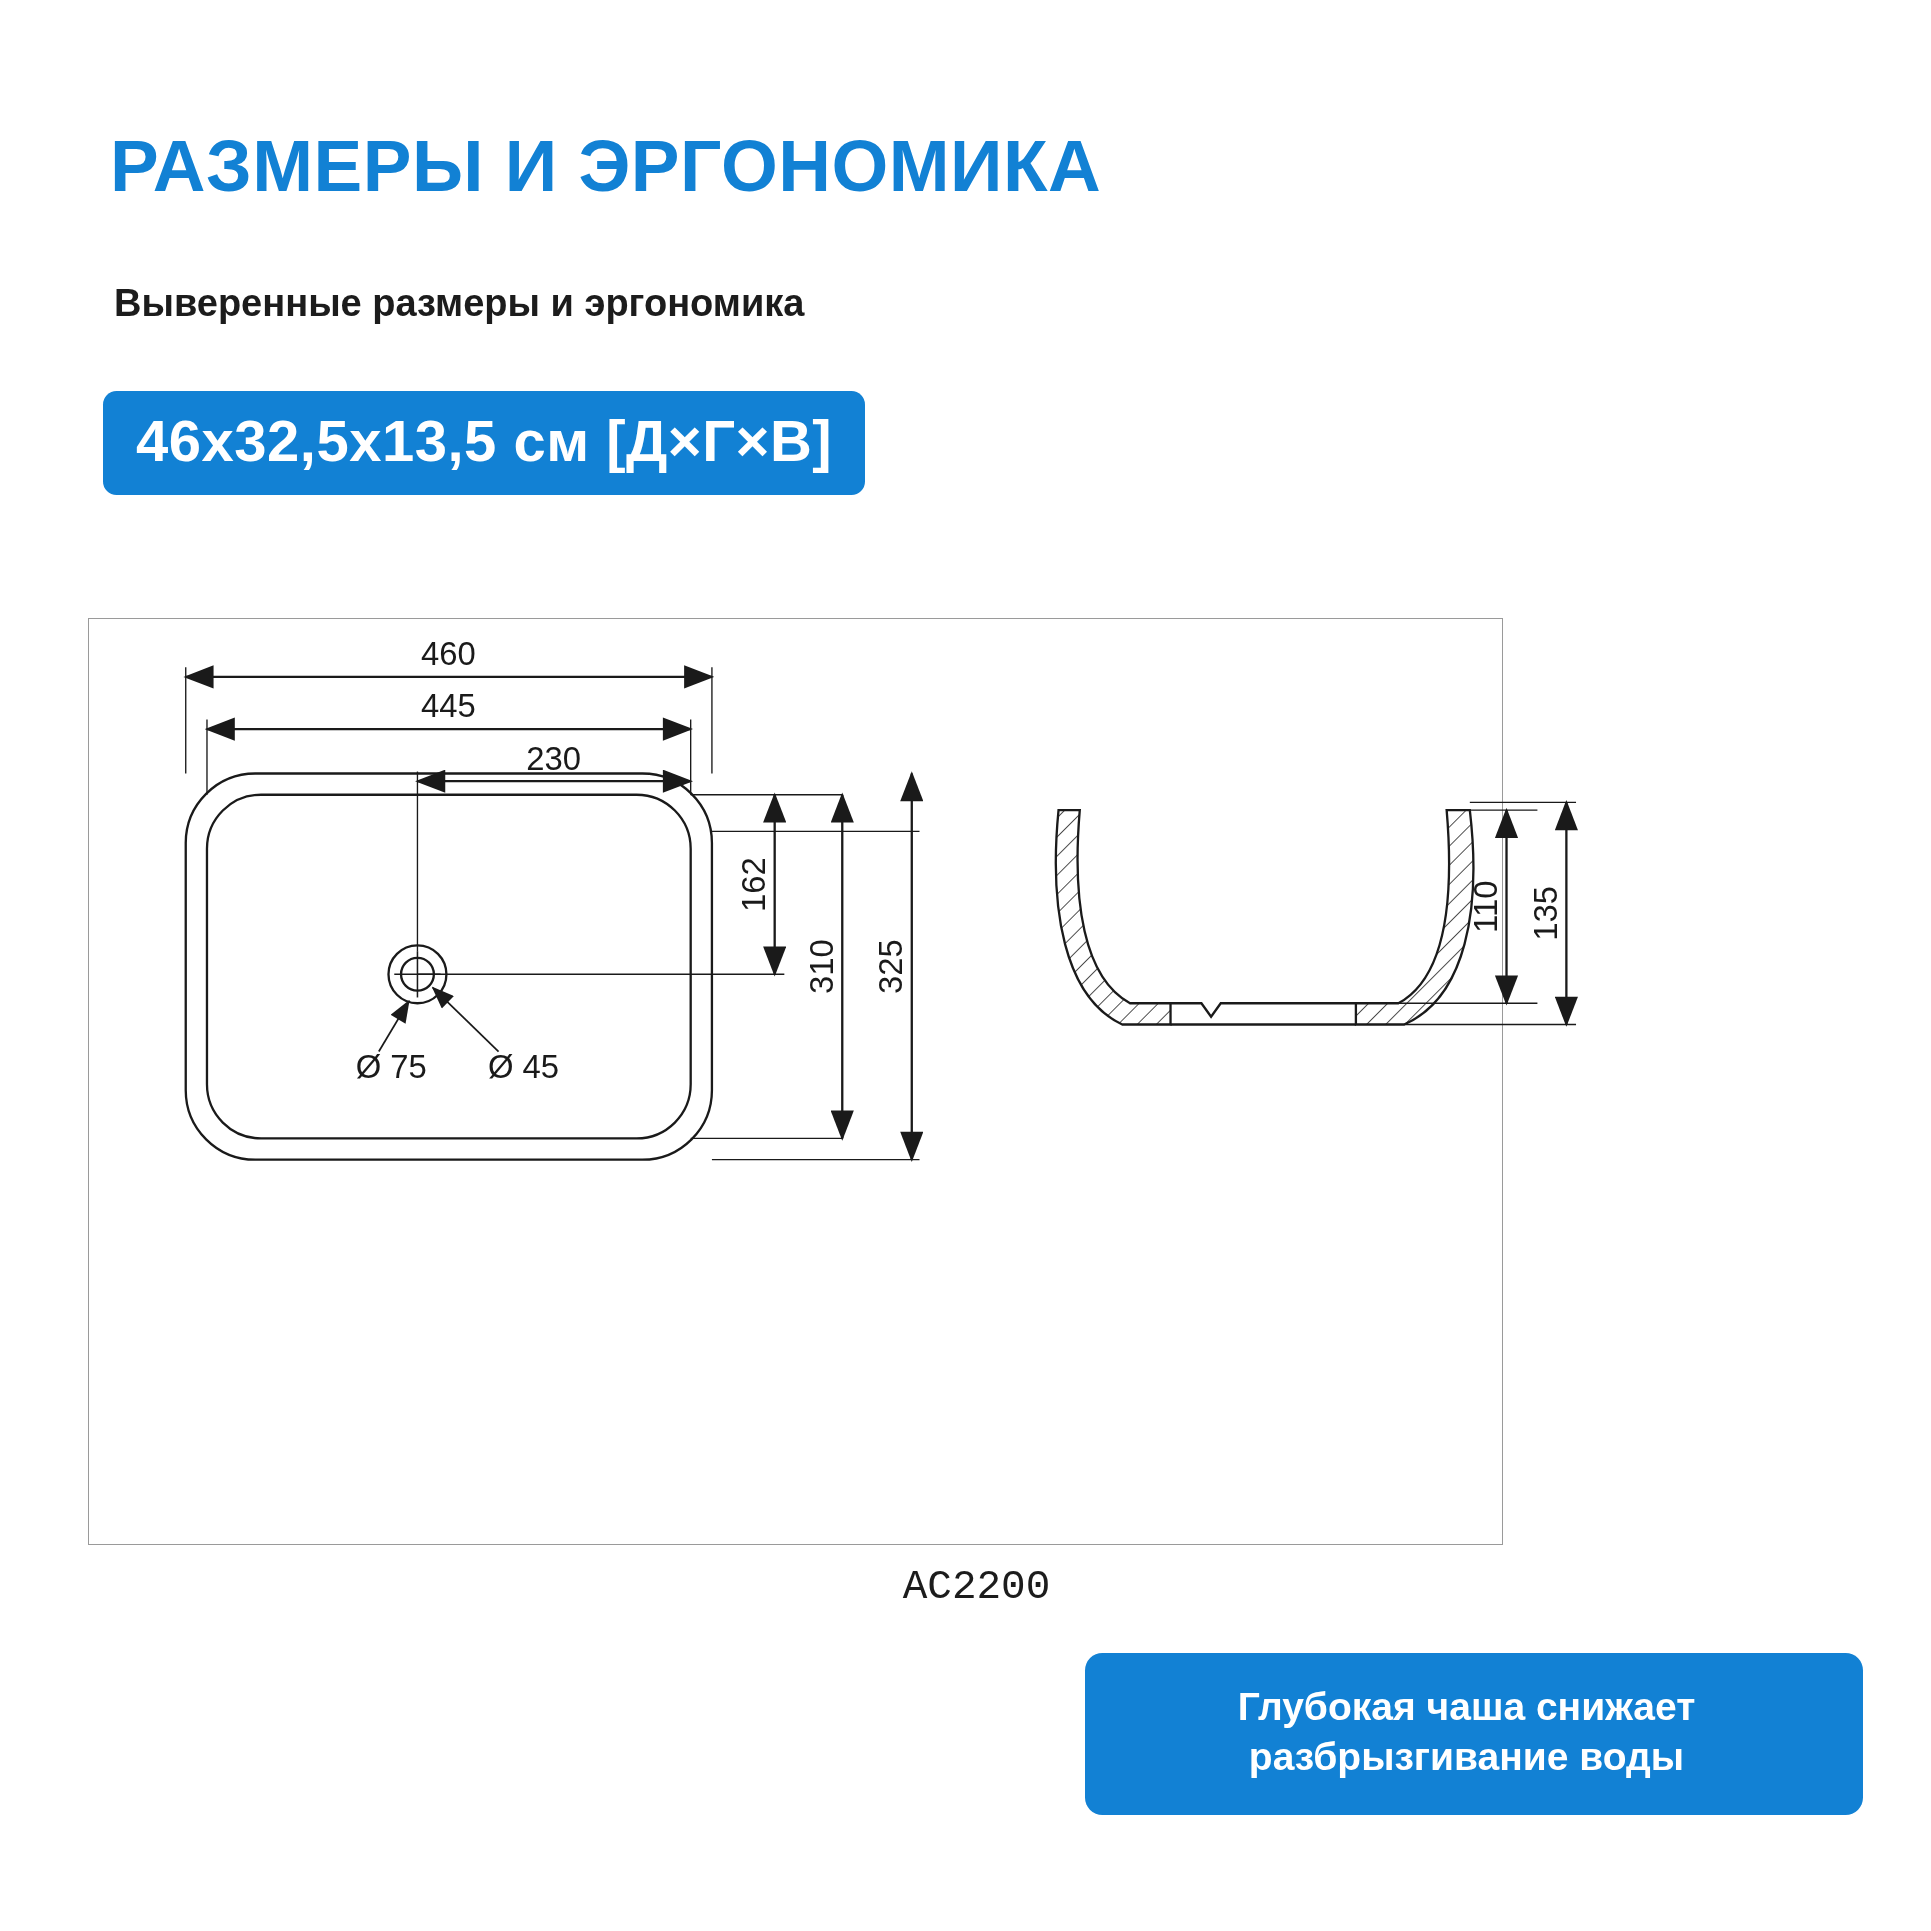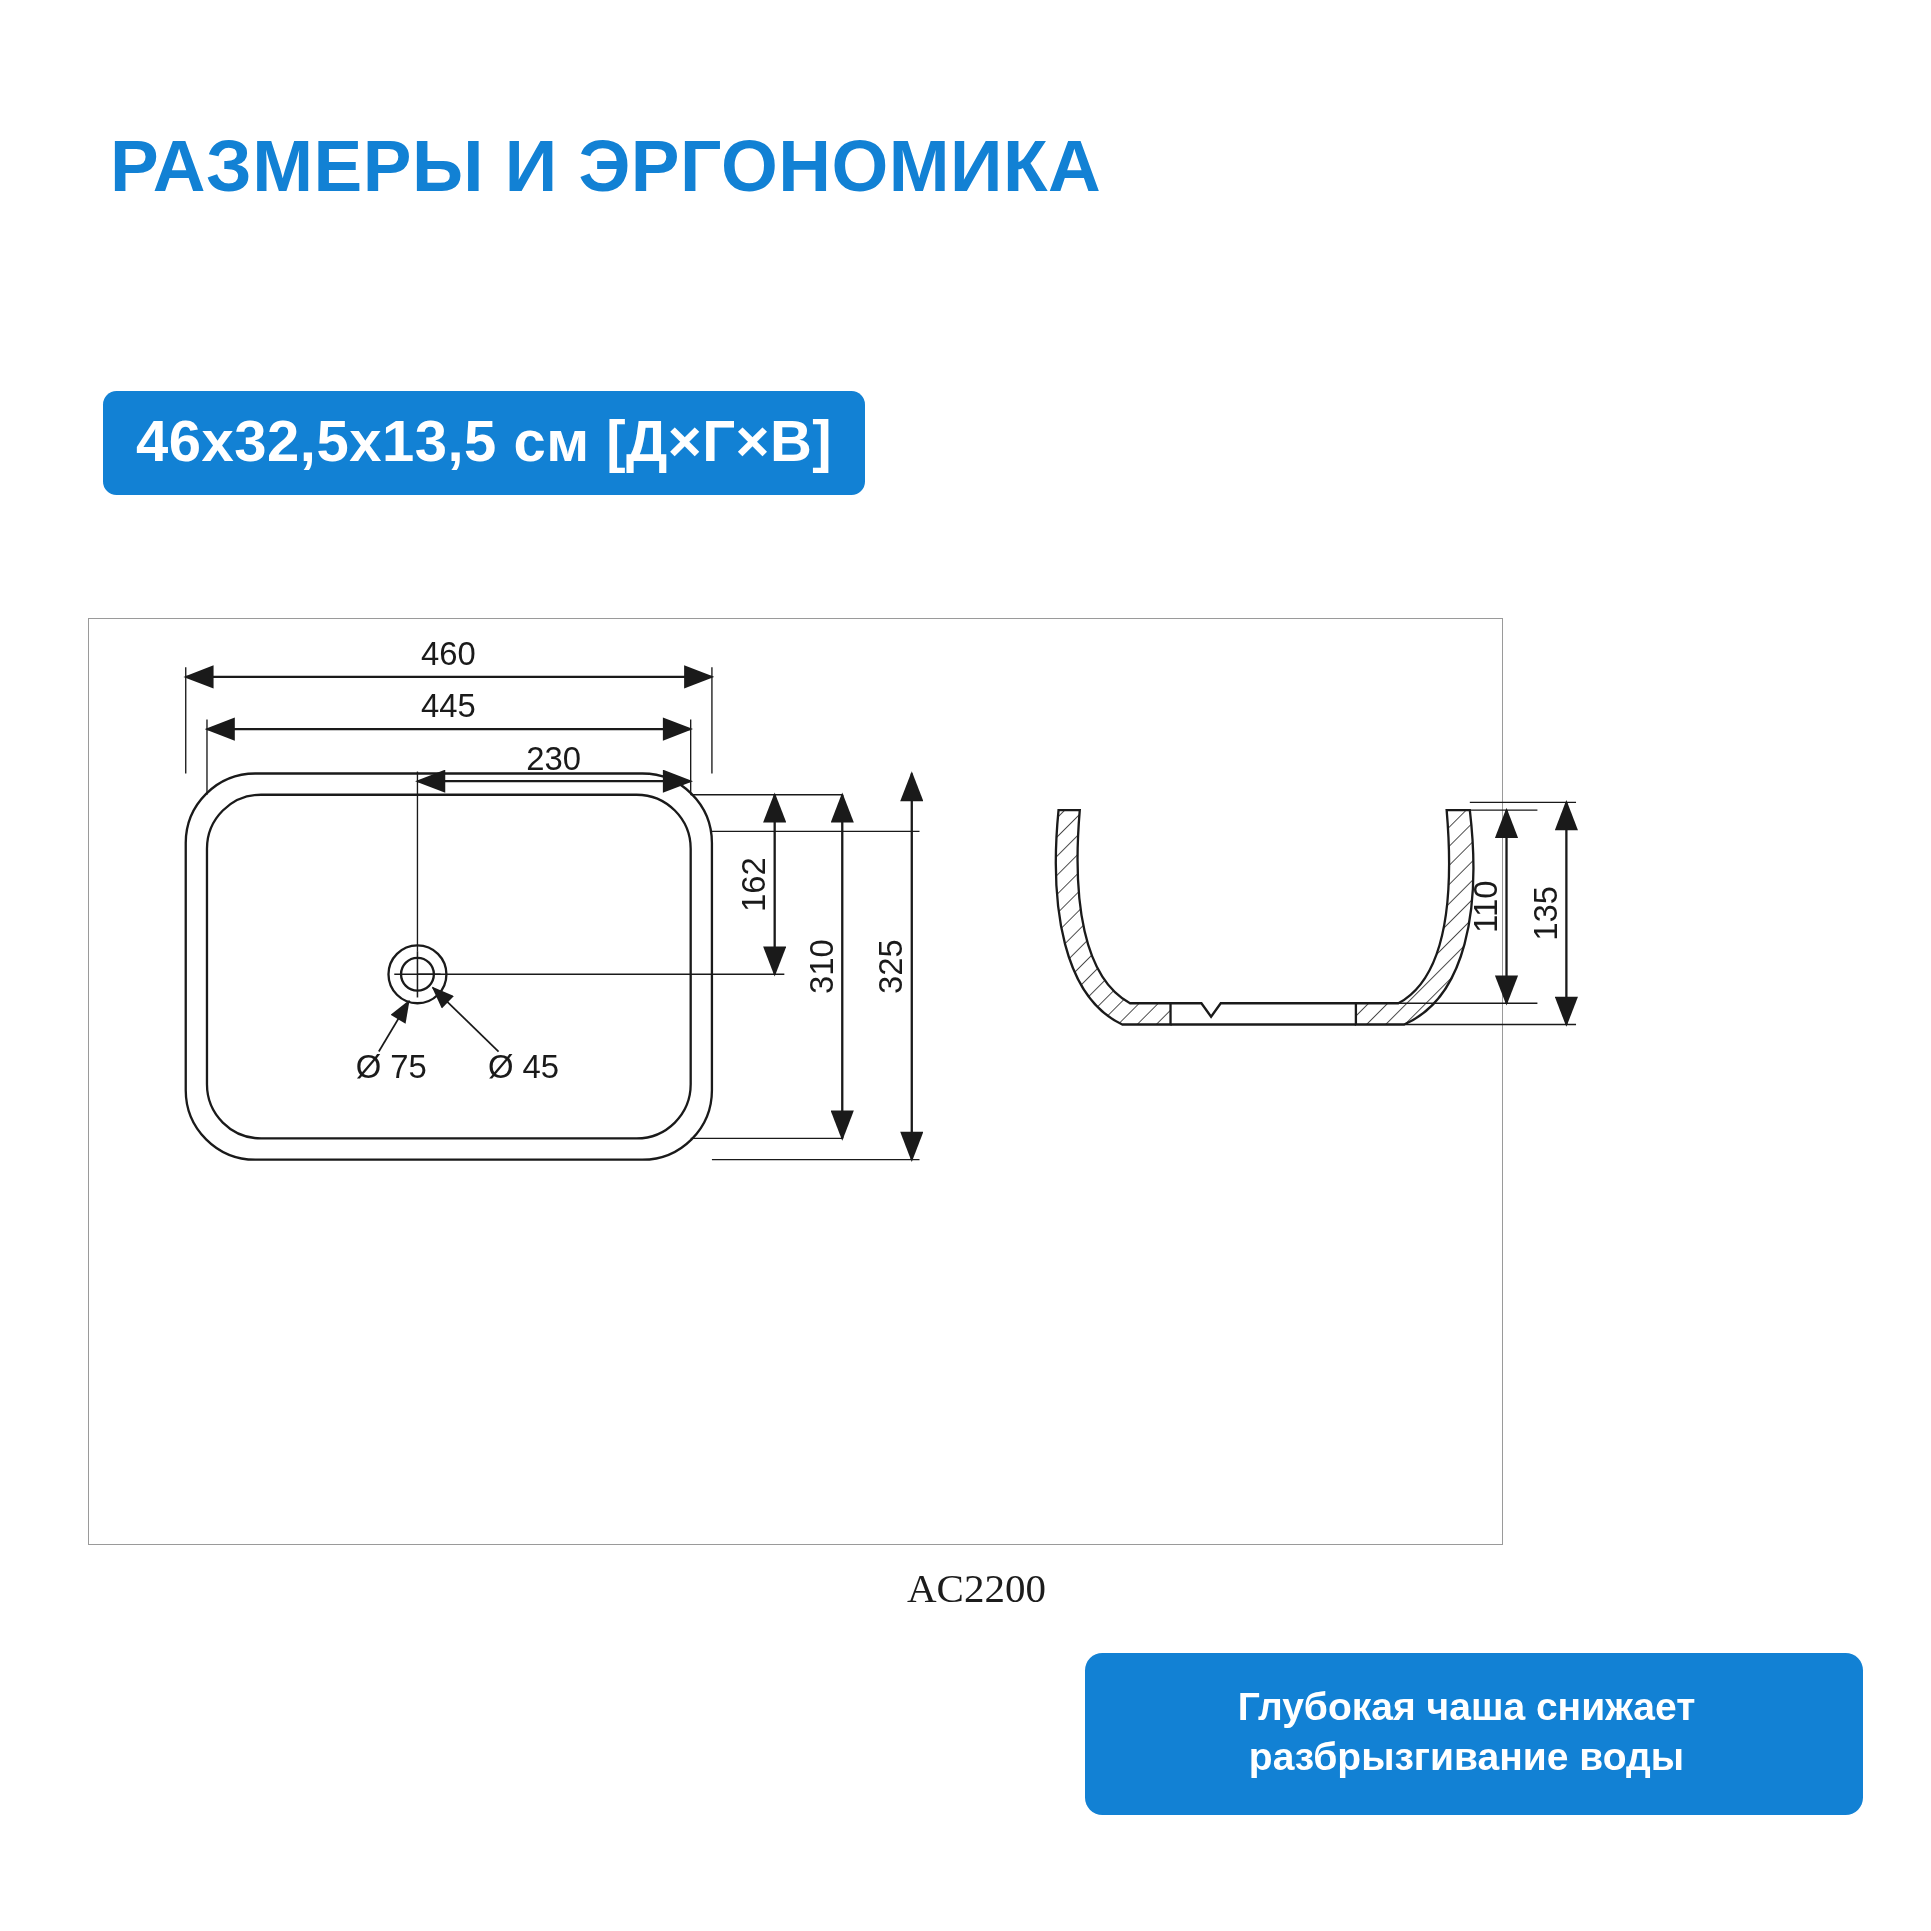--- a/index.html
+++ b/index.html
@@ -72,21 +72,21 @@
   .frame svg { display: block; }
 
   .model-label {
     position: absolute;
     left: 0;
     top: 1564px;
     width: 1777px;
     text-align: center;
     font-size: 41px;
     color: #1c1c1c;
-    font-family: Liberation Serif, serif;
+    font-family: Liberation Mono, monospace;
   }
   .model-label-wrap {
     position: absolute;
     left: 82px;
     top: 0;
     width: 1777px;
   }
 
   
   .callout {
@@ -104,20 +104,21 @@
     font-weight: bold;
     line-height: 1.28;
   }
 </style>
 </head>
 <body>
 
 <div class="page">
 
   <div class="title">РАЗМЕРЫ И ЭРГОНОМИКА</div>
+  <div class="subtitle">Выверенные размеры и эргономика</div>
   <div class="dims-badge">46x32,5x13,5 см [Д×Г×В]</div>
 
   <div class="frame">
     <svg width="1773" height="923" viewBox="0 0 1836 956">
       <defs>
         <marker id="arrL" markerWidth="14" markerHeight="10" refX="1" refY="5" orient="auto">
           <path d="M13,0 L0,5 L13,10 z" fill="#1a1a1a"></path>
         </marker>
         <marker id="arrR" markerWidth="14" markerHeight="10" refX="13" refY="5" orient="auto">
           <path d="M1,0 L14,5 L1,10 z" fill="#1a1a1a"></path>

